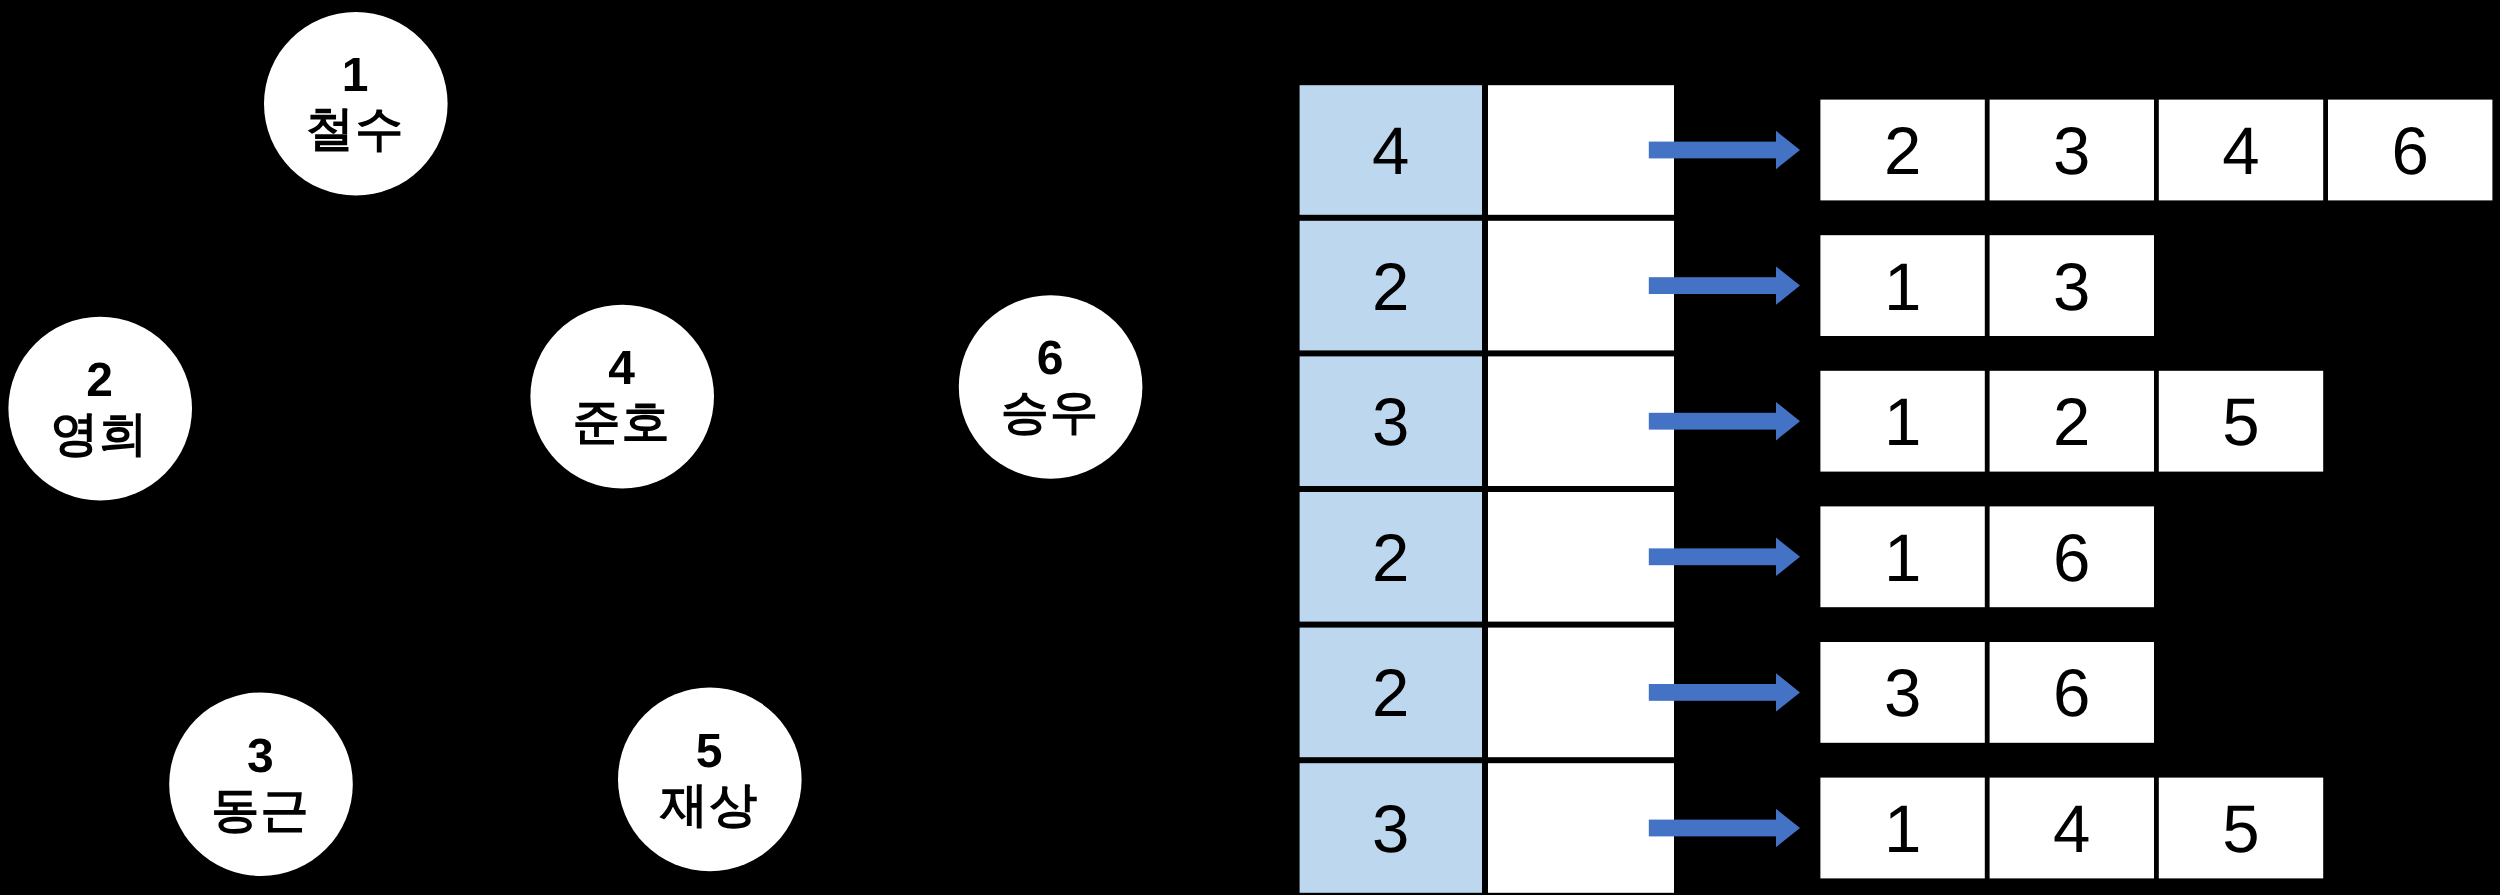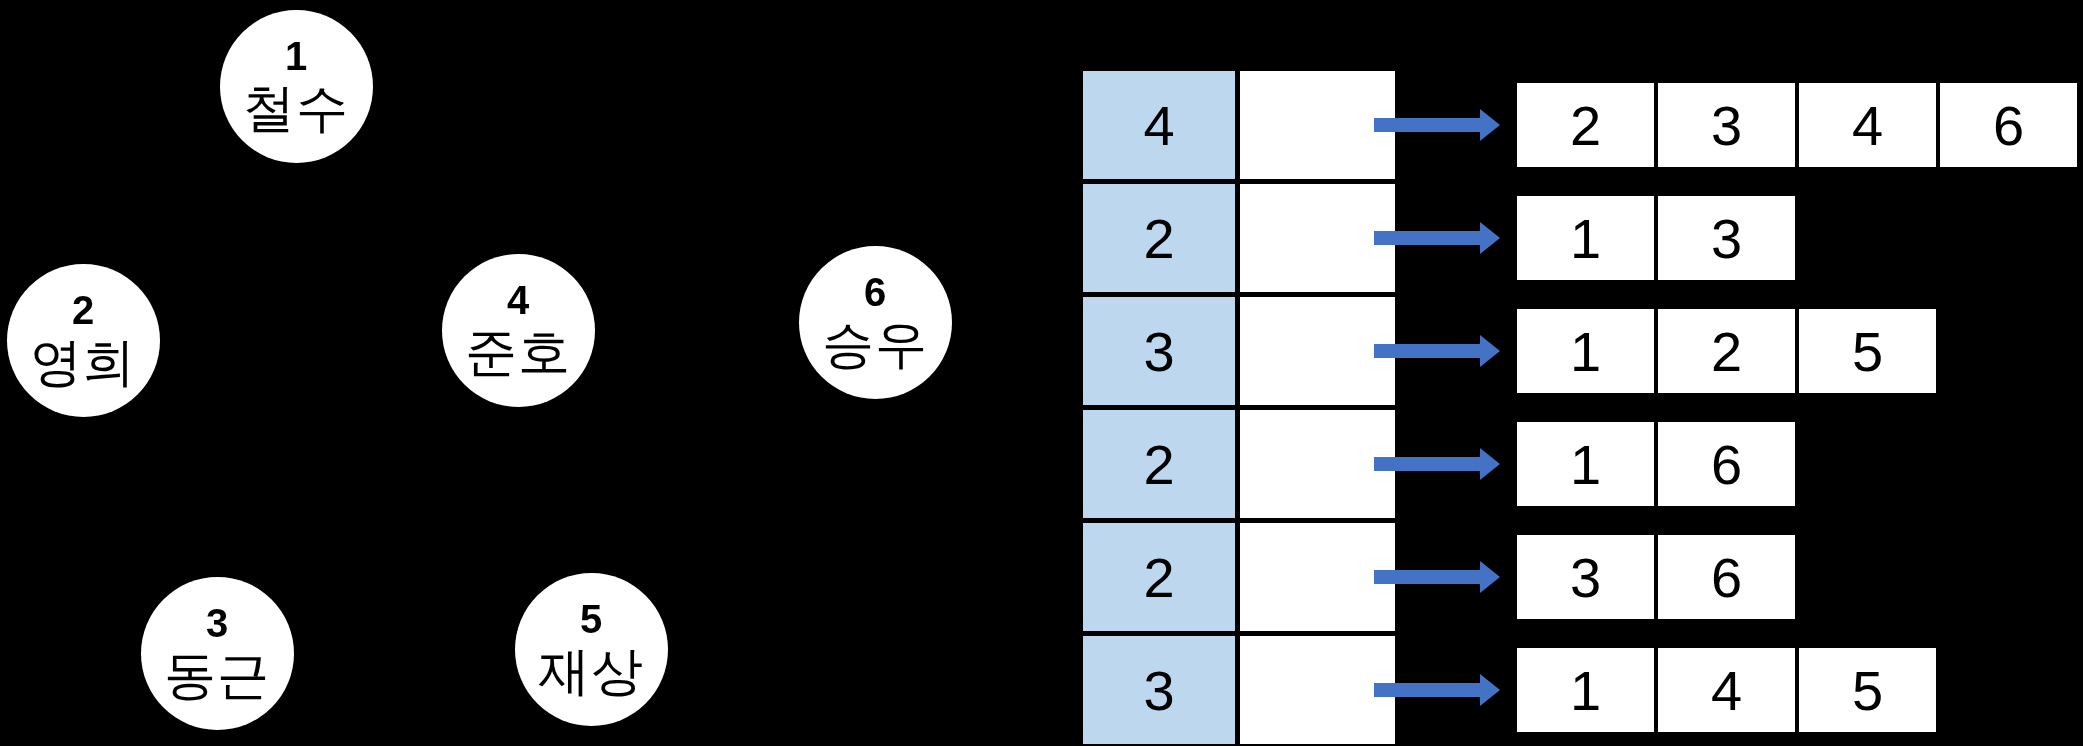--- a/index.html
+++ b/index.html
@@ -20,21 +20,21 @@
     background: #fff;
     color: #000;
     display: flex;
     flex-direction: column;
     align-items: center;
     justify-content: center;
     text-align: center;
     line-height: 1.12;
   }
   .node-num  { font-size: 40px; font-weight: bold; }
-  .node-name { font-size: 52px; font-weight: normal; letter-spacing: 1px; }
+  .node-name { font-size: 40px; font-weight: bold; letter-spacing: 1px; }
   
   .cell {
     position: absolute;
     display: flex;
     align-items: center;
     justify-content: center;
     color: #000;
     font-size: 56px;
     font-weight: 300;
   }

